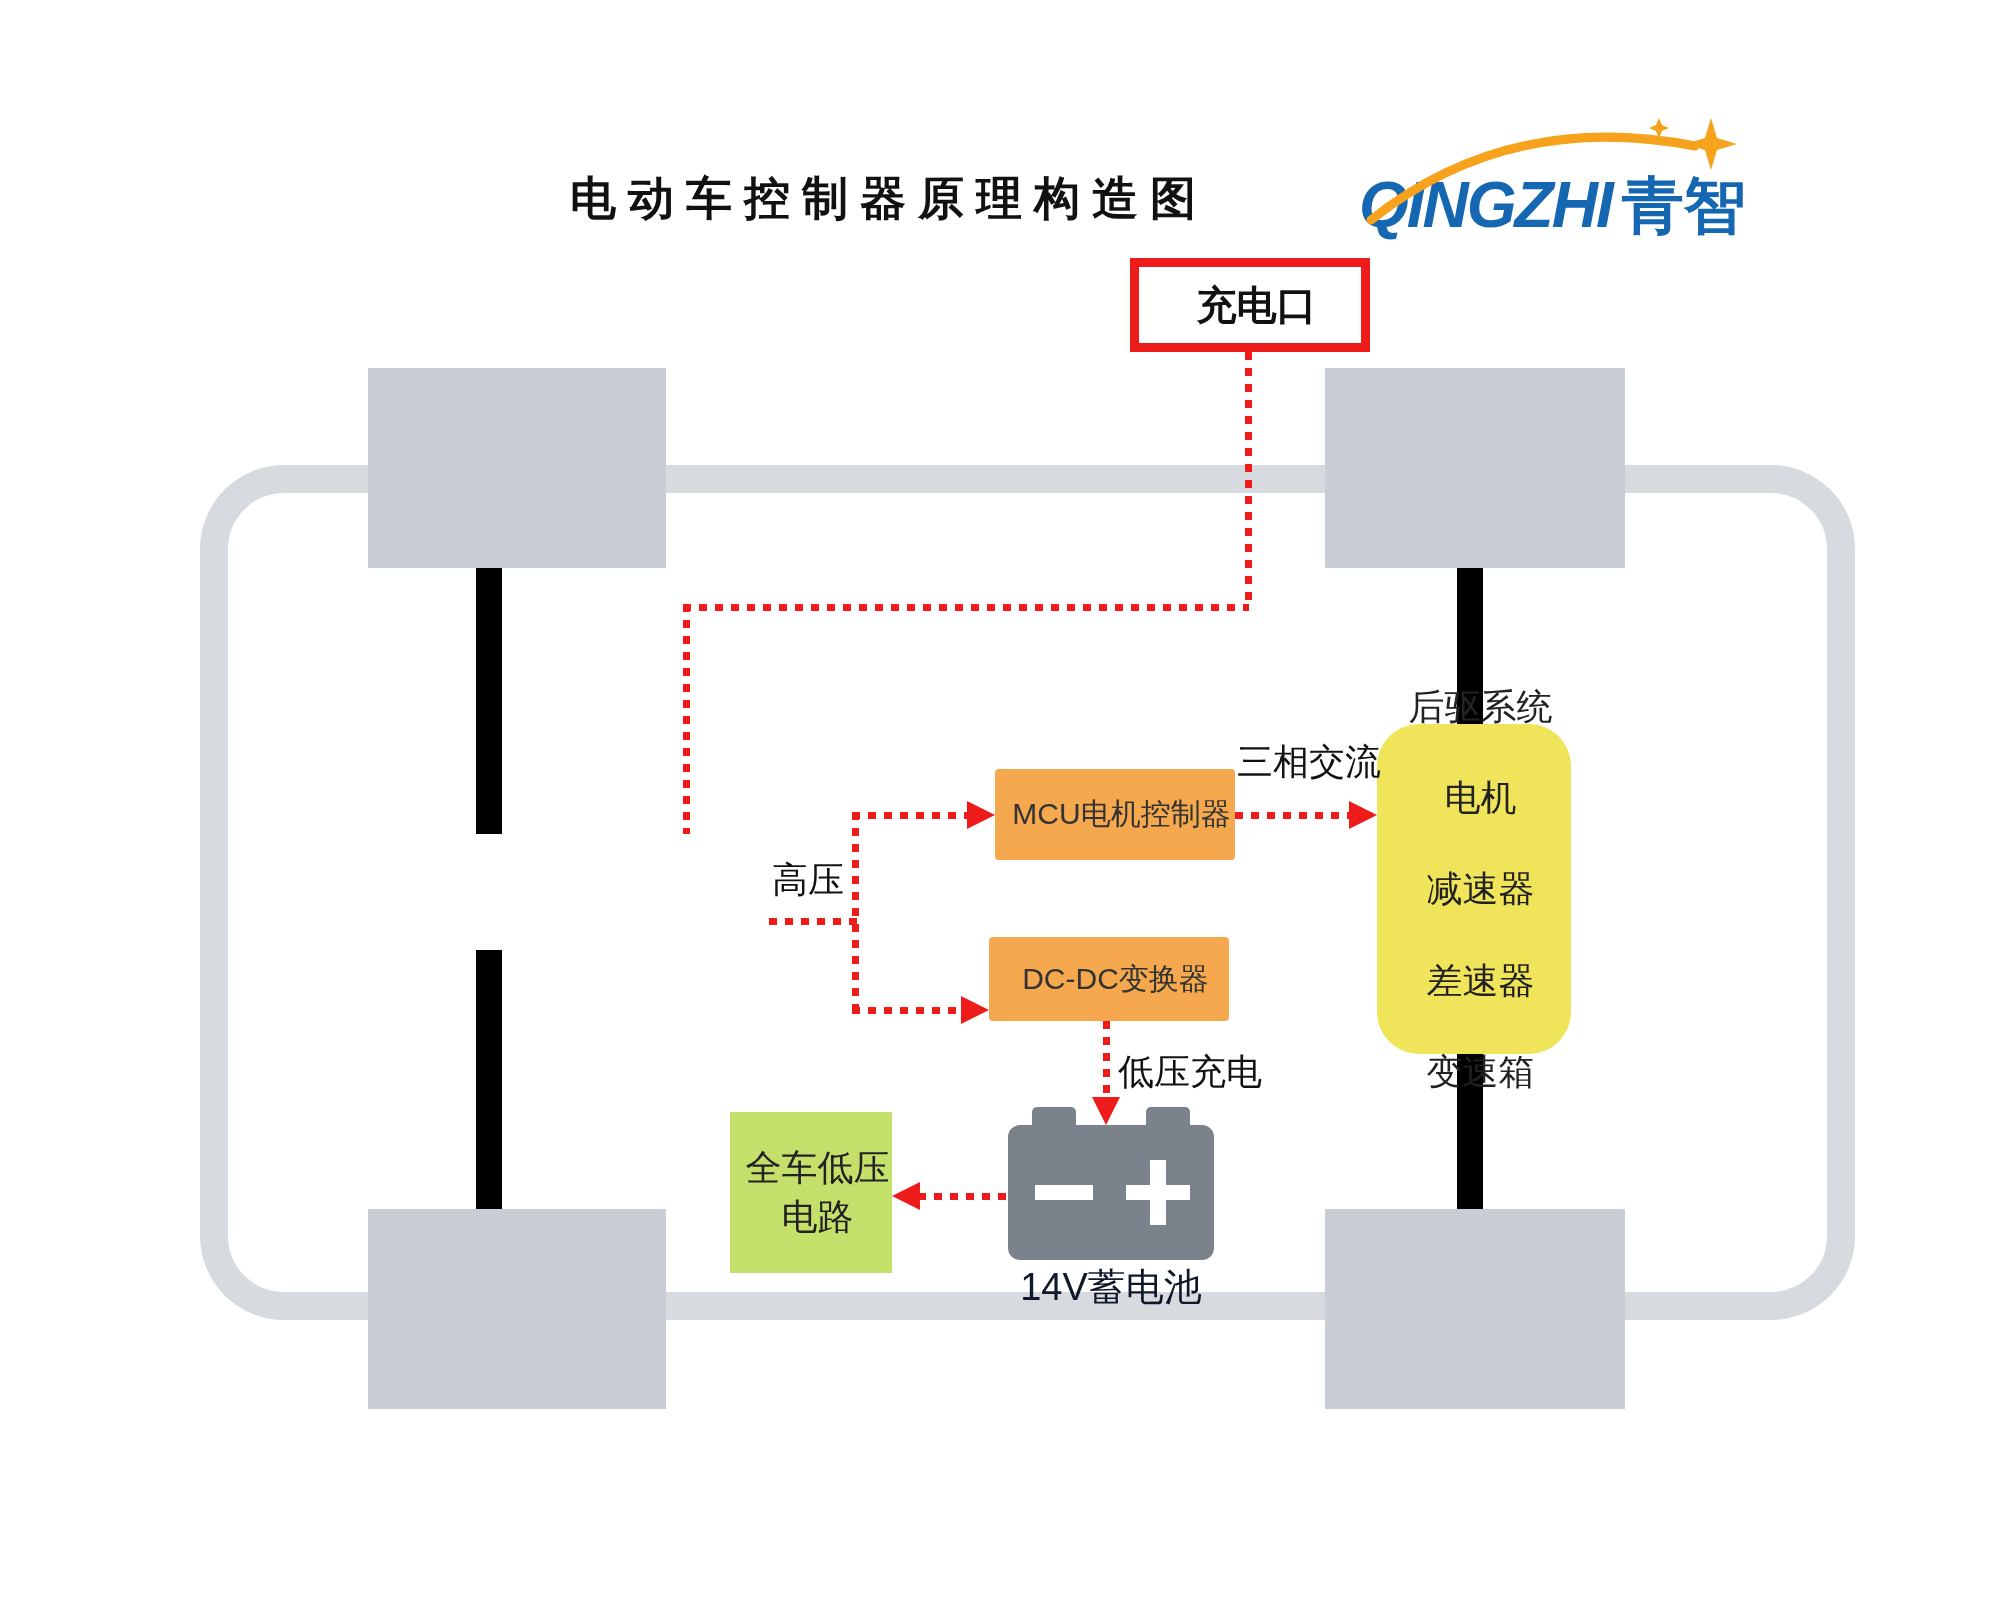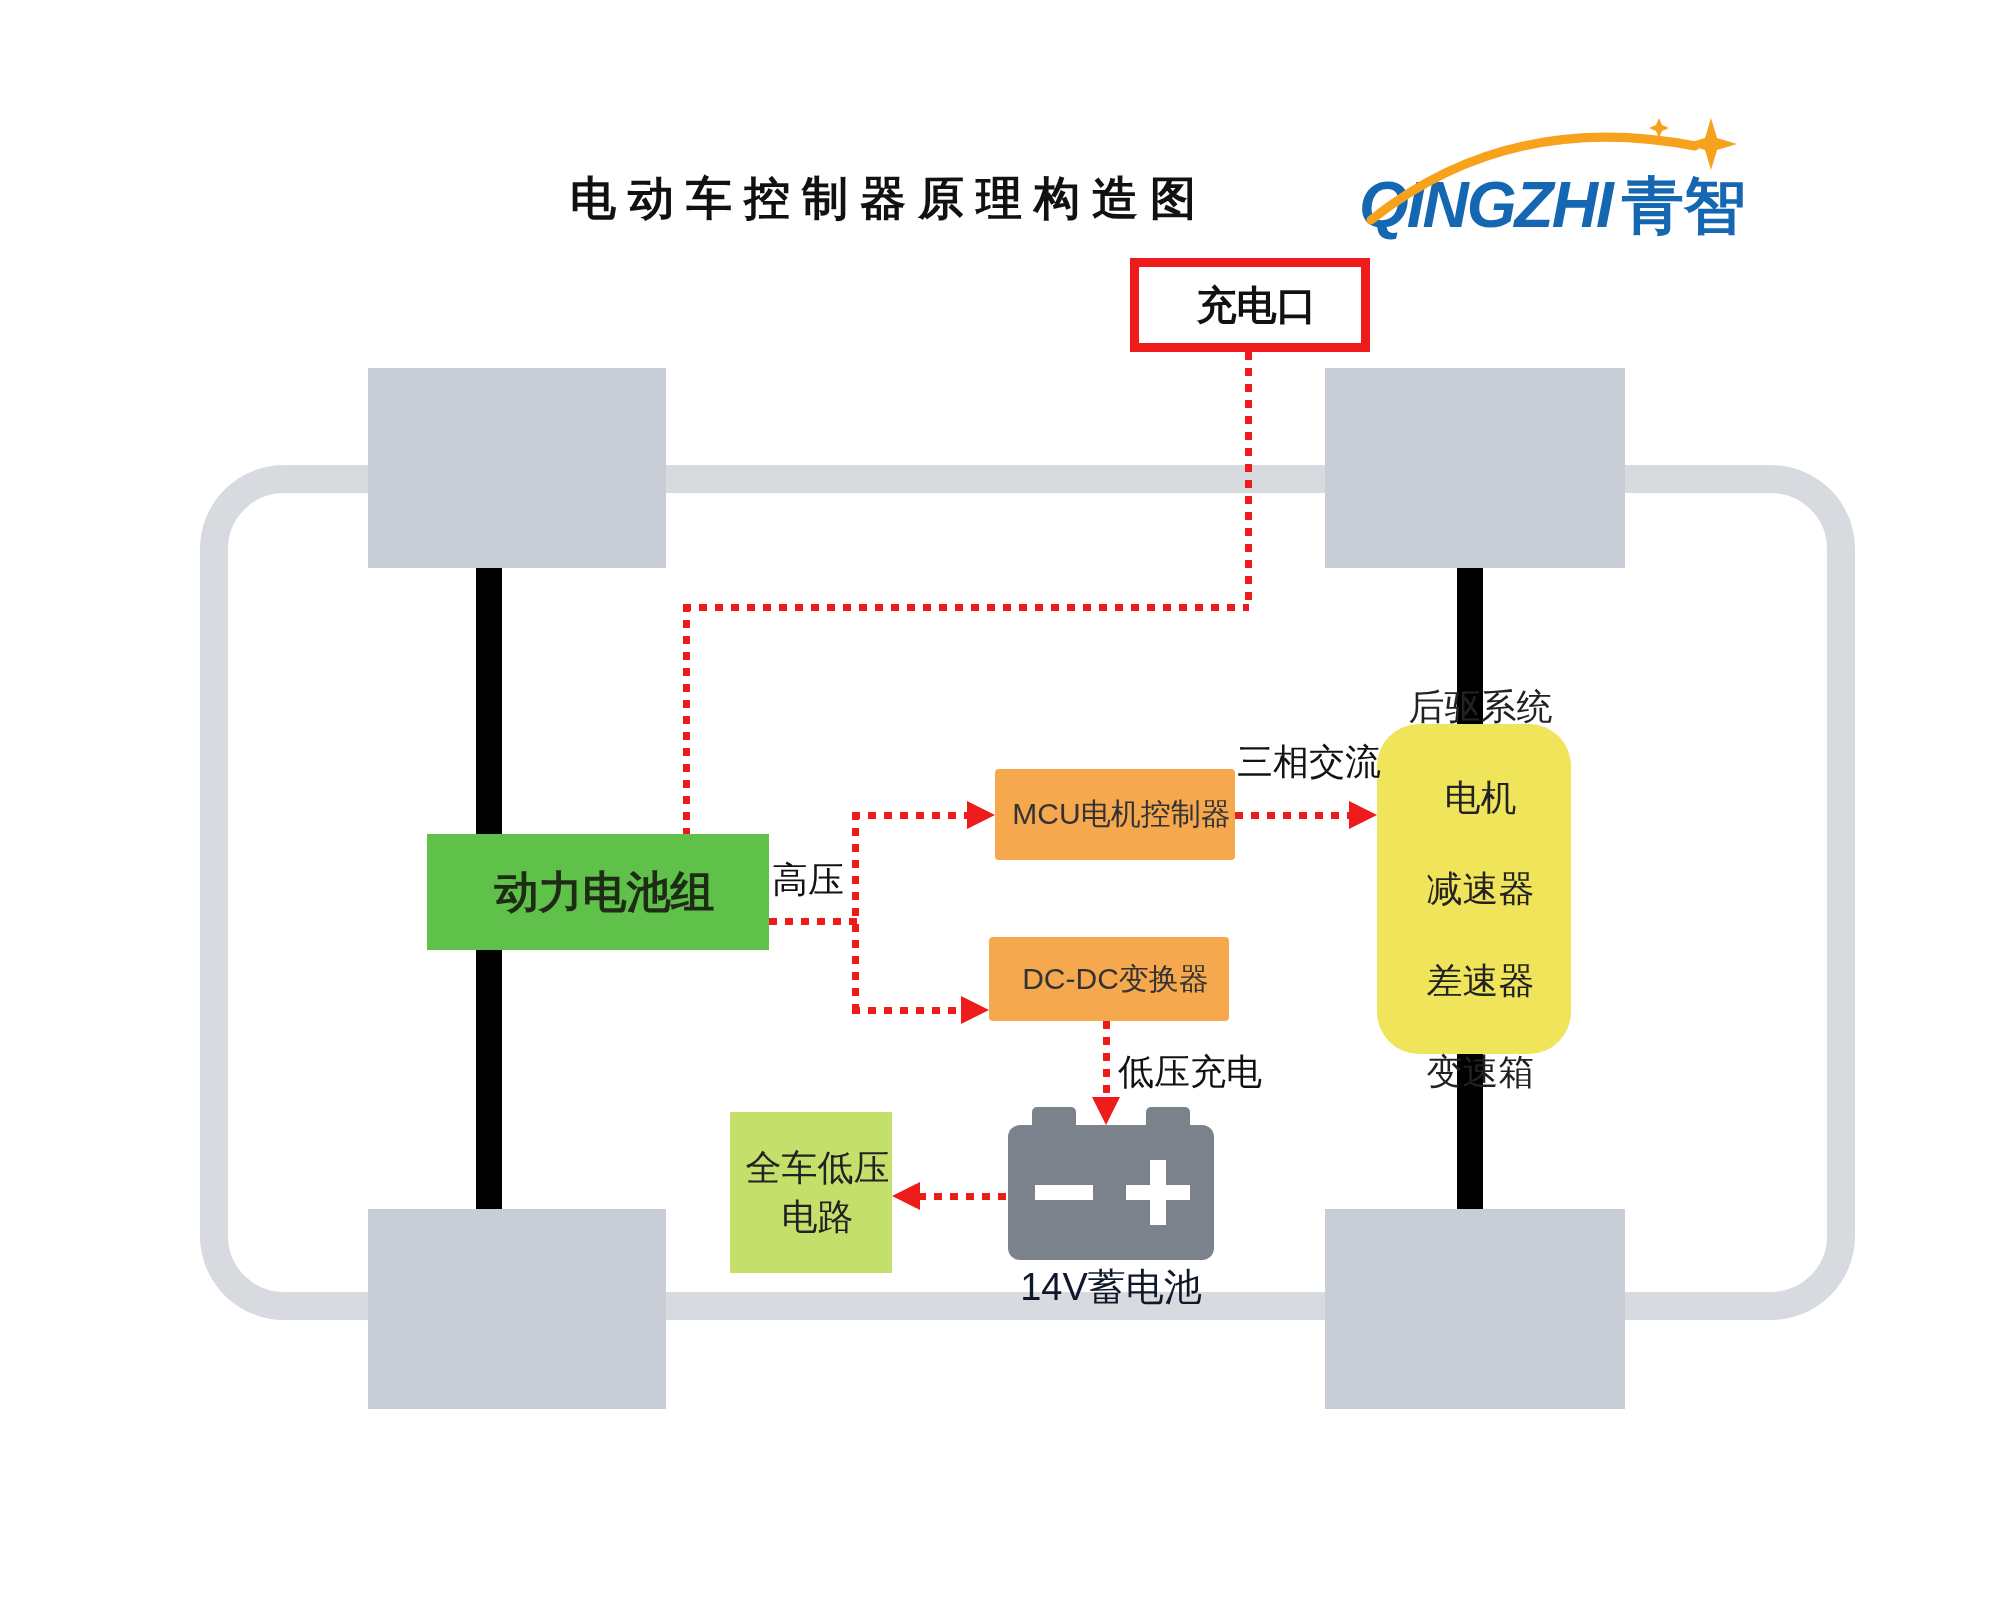--- a/index.html
+++ b/index.html
@@ -119,21 +119,20 @@
   <div id="c-dcdc-down" class="abs vline"></div>
   <div id="c-batt-left" class="abs hline"></div>
 
   <div id="a-to-mcu" class="abs arrow right"></div>
   <div id="a-to-dcdc" class="abs arrow right"></div>
   <div id="a-mcu-rear" class="abs arrow right"></div>
   <div id="a-dcdc-down" class="abs arrow down"></div>
   <div id="a-batt-left" class="abs arrow left"></div>
 
   <div id="charging-port" class="abs node">充电口</div>
-  <div id="battery-pack" class="abs node">动力电池组</div>
   <div id="mcu" class="abs node">MCU电机控制器</div>
   <div id="dcdc" class="abs node">DC-DC变换器</div>
 
   <div id="rear-system" class="abs node">
     <span>后驱系统</span>
     <span>电机</span>
     <span>减速器</span>
     <span>差速器</span>
     <span>变速箱</span>
   </div>

